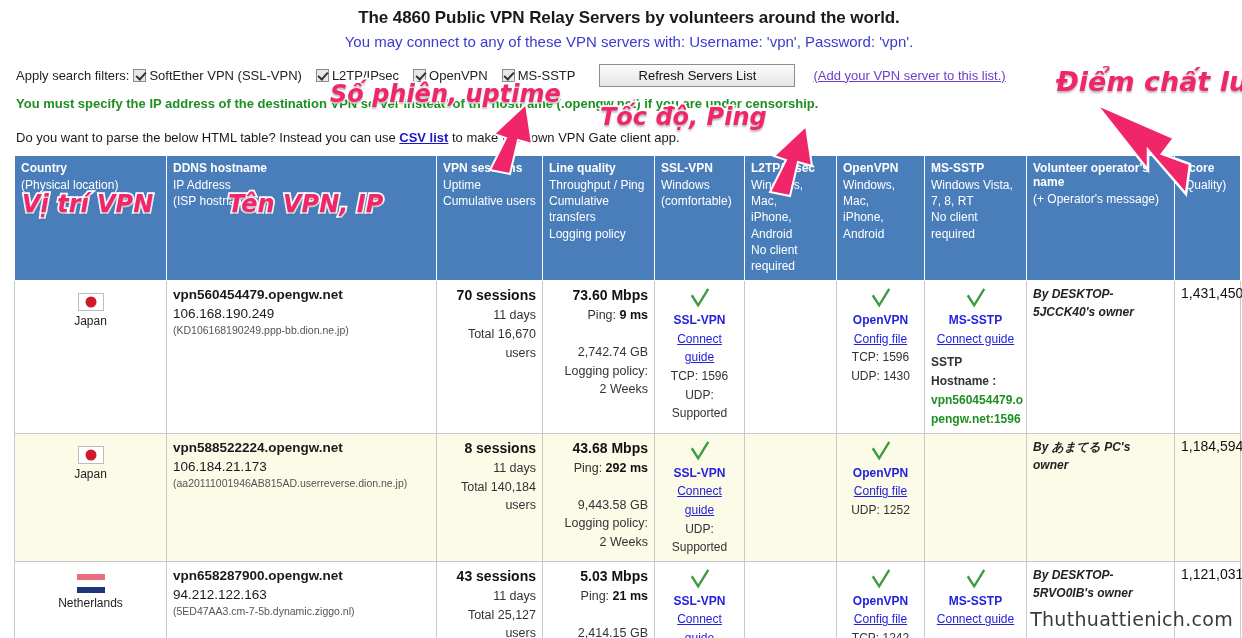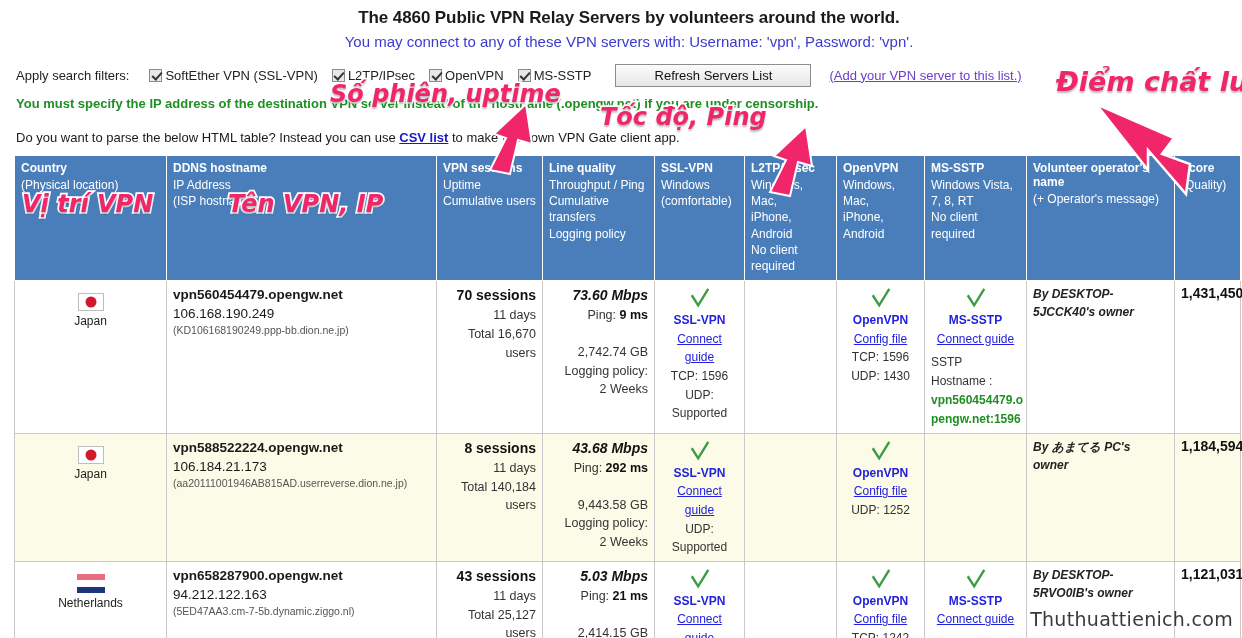--- a/index.html
+++ b/index.html
@@ -23,21 +23,21 @@
     font-size: 15px; color: #3a3ad0; margin-top: 5px;
   }
 
   
   .filters {
     margin: 14px 0 0 16px;
     display: flex; align-items: center; gap: 0;
     font-size: 13px; color: #222;
     height: 22px;
   }
-  .filters-label { margin-right: 20px; }
+  .filters-label { margin-right: 4px; }
   .cb-group { display: flex; align-items: center; margin-right: 14px; }
   .cb {
     width: 13px; height: 13px; margin-right: 3px;
     border: 1px solid #8b8b8b; background: #e8e8e8;
     position: relative; display: inline-block; flex: none;
   }
   .cb::after {
     content: ""; position: absolute;
     left: 3.5px; top: 0.5px; width: 4px; height: 8px;
     border: solid #333; border-width: 0 2px 2px 0;
@@ -112,37 +112,37 @@
 
   td.c-host { font-size: 13px; line-height: 1.42; }
   .host-name { font-weight: bold; color: #1a1a1a; font-size: 13.5px; }
   .host-ip { color: #1a1a1a; font-size: 13.5px; }
   .host-isp { color: #555; font-size: 10.5px; }
 
   td.c-sessions { text-align: right; font-size: 12.5px; line-height: 1.5; color: #333; }
   .sess-main { font-weight: bold; color: #111; font-size: 14px; }
 
   td.c-line { text-align: right; font-size: 12.5px; line-height: 1.5; color: #333; }
-  .line-speed { font-weight: bold; color: #111; font-size: 14px; font-style: italic; }
+  .line-speed { font-weight: bold; color: #111; font-size: 14px; }
   .line-ping b { color: #111; }
   .line-gap { height: 18px; }
 
   td.c-proto { text-align: center; font-size: 12px; line-height: 1.55; }
   .check {
     display: block; margin: 2px auto 2px auto;
     width: 22px; height: 22px;
   }
   .proto-name { color: #2222dd; font-weight: bold; display: block; }
   .proto-guide { color: #2222dd; font-weight: normal; display: block; }
   .proto-port { color: #333; display: block; }
-  .sstp-host-lbl { display: block; color: #333; margin-top: 5px; text-align: left; }
+  .sstp-host-lbl { display: block; color: #333; margin-top: 5px; text-align: left; font-weight: bold; }
   .sstp-host { display: block; color: #1f8f23; font-weight: bold; text-align: left; line-height: 1.6; }
 
   td.c-operator { font-size: 12px; font-style: italic; font-weight: bold; color: #222; line-height: 1.5; position: relative; }
-  td.c-score { text-align: right; font-size: 14px; color: #111; font-weight: bold; }
+  td.c-score { text-align: right; font-size: 14px; color: #111; font-weight: normal; }
 
   tr.alt td { background: #fbfbe8; }
 
   .watermark {
     position: absolute; right: 9px; bottom: 8px;
     font-size: 19px; color: #3a3a3a;
     font-family: "DejaVu Sans", sans-serif;
     letter-spacing: 0.3px; white-space: nowrap;
   }
 

